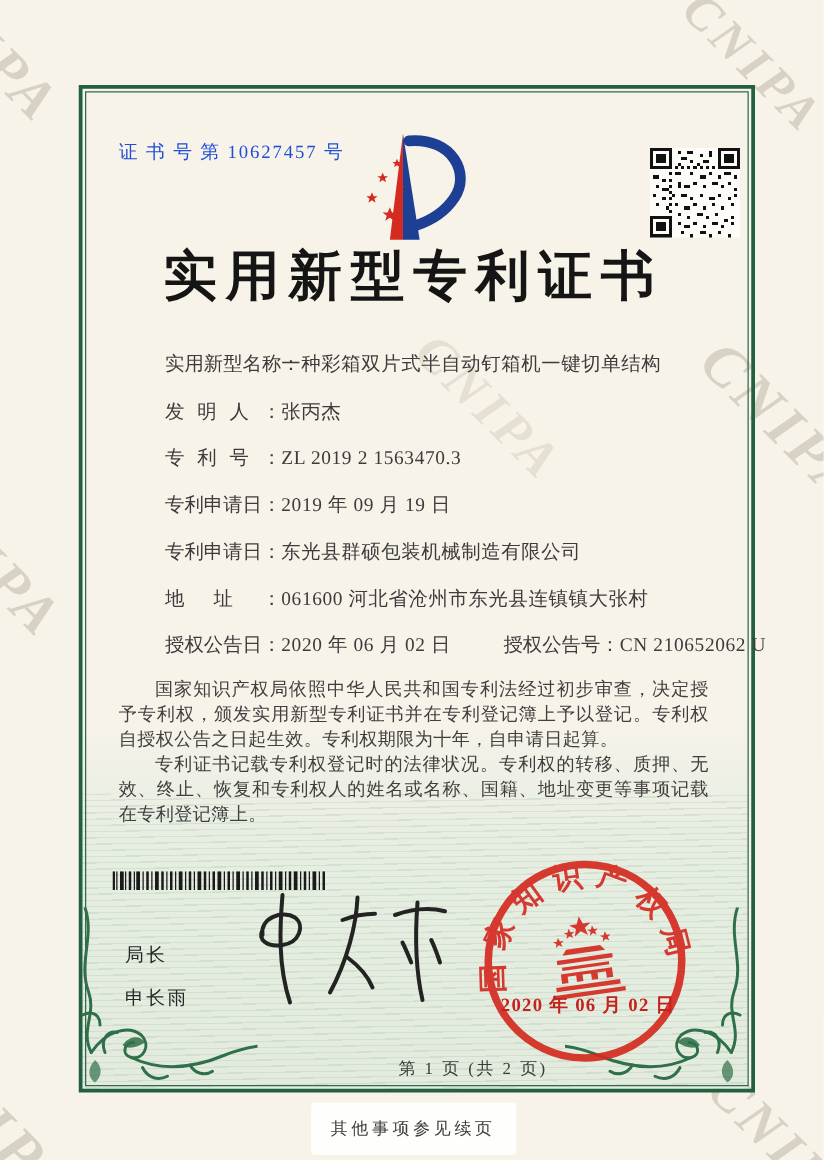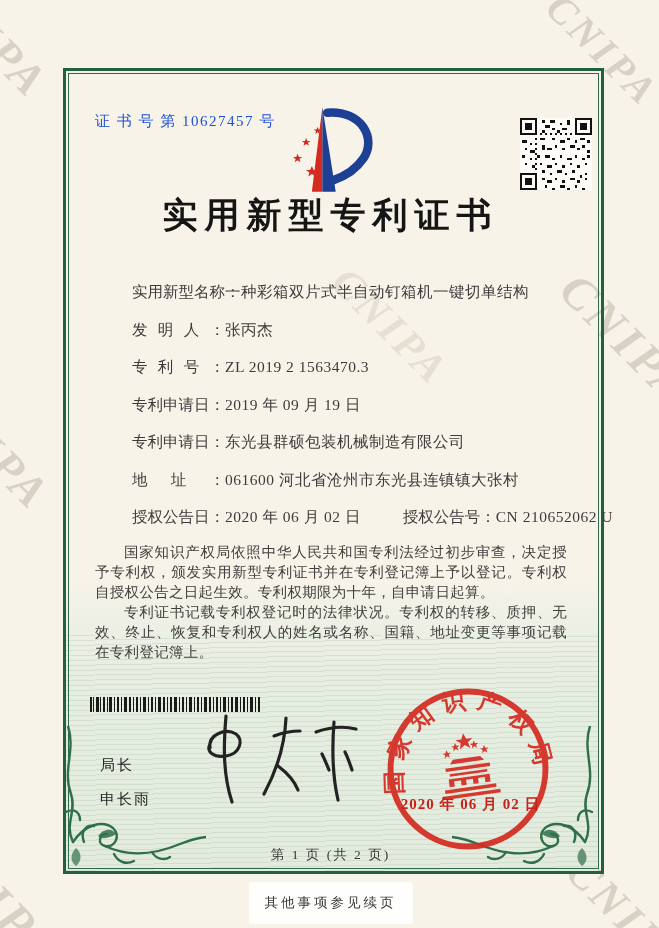--- a/index.html
+++ b/index.html
@@ -43,21 +43,21 @@
   .flourish{position:absolute;z-index:4;pointer-events:none;}
   .flourish-left{left:56px;top:726px;}
   .flourish-right{left:452px;top:726px;transform:scaleX(-1);}
   
   .content{position:absolute;inset:0;z-index:5;}
   .cert-number{position:absolute;left:95px;top:112px;font-size:15px;letter-spacing:1.5px;color:#1d4ed8;}
   .logo{position:absolute;left:268px;top:98px;}
   .qr{position:absolute;left:520px;top:118px;}
   .doc-title{
     position:absolute;left:63px;top:192px;width:535px;text-align:center;
-    font-size:35px;font-weight:bold;letter-spacing:7px;color:#151515;
+    font-size:43px;font-weight:bold;letter-spacing:7px;color:#151515;
   }
   .fields{position:absolute;left:95px;top:281px;width:480px;font-size:15.5px;color:#3c3c3c;}
   .frow{margin-bottom:15.5px;line-height:22px;white-space:nowrap;}
   .fpair{display:inline-block;margin-left:37px;}
   .fpair + .fpair{margin-left:38px;}
   .flabel{display:inline-block;width:6em;text-align:justify;text-align-last:justify;vertical-align:top;}
   .flabel::after{content:"：";}
   .fvalue{letter-spacing:0.5px;}
   .body-text{
     position:absolute;left:95px;top:542px;width:472px;
@@ -66,21 +66,21 @@
   .body-text p{margin:0;text-indent:2em;}
   .barcode{position:absolute;left:90px;top:697px;}
   .barcode rect{y:0;height:15px;fill:#1a1a1a;}
   .signer{position:absolute;left:100px;top:748px;font-size:15px;letter-spacing:2px;color:#262626;line-height:34px;}
   .signature{position:absolute;left:182px;top:710px;}
   .seal{position:absolute;left:382px;top:683px;}
   .seal-date{
     position:absolute;left:398px;top:795px;width:145px;text-align:center;
     font-size:15px;color:#c4231c;letter-spacing:1px;font-weight:bold;white-space:nowrap;
   }
-  .page-indicator{position:absolute;left:63px;top:846px;width:535px;text-align:center;font-size:13.5px;color:#3a3a3a;letter-spacing:2px;}
+  .page-indicator{position:absolute;left:63px;top:846px;width:535px;text-align:center;font-size:13.5px;color:#3a3a3a;letter-spacing:2px;padding-left:48px;}
   .continuation{position:absolute;left:63px;top:882px;width:535px;text-align:center;}
   .continuation span{
     display:inline-block;padding:12px 16px;font-size:13.5px;letter-spacing:3px;color:#3a3a3a;
     background:rgba(255,255,255,0.85);border-radius:3px;
   }
 </style>
 </head>
 <body>
 
 <div class="page">

